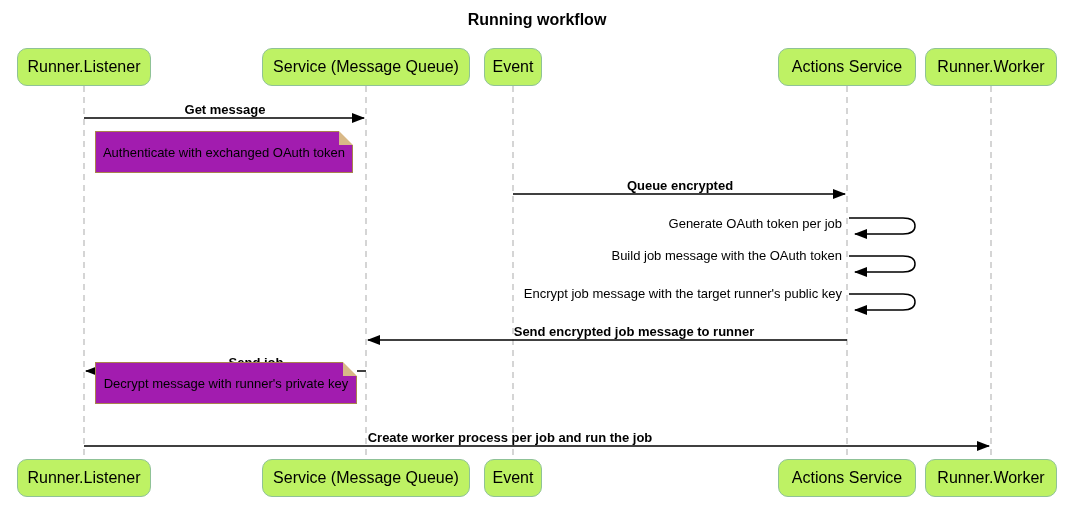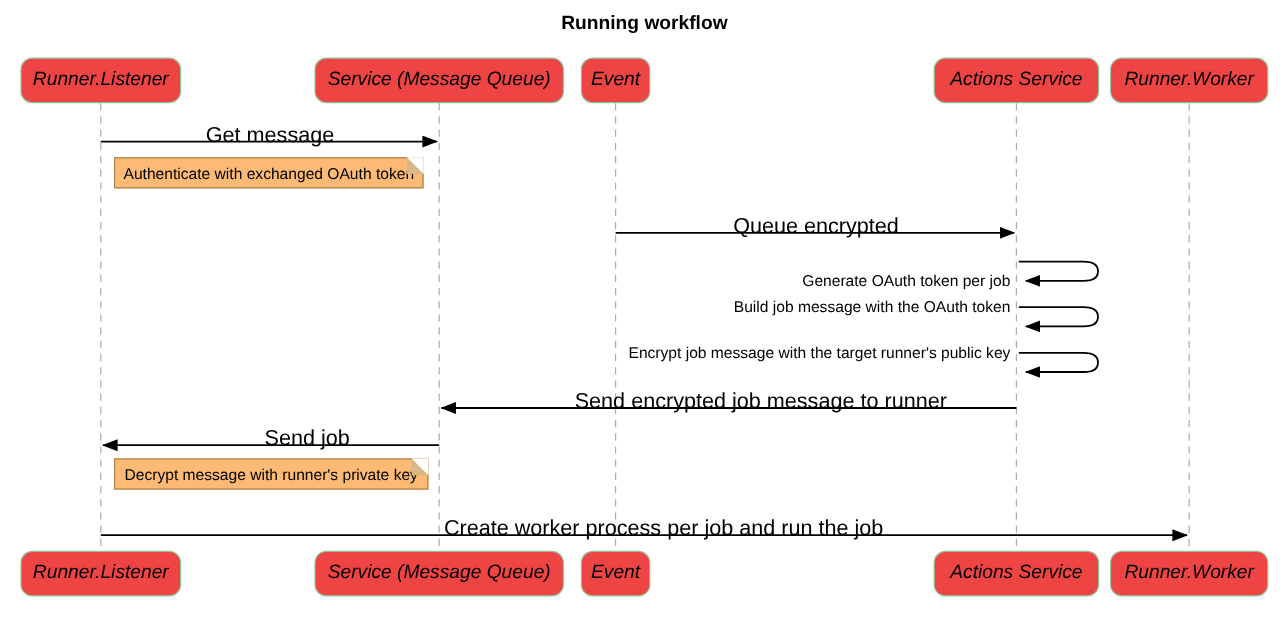--- a/index.html
+++ b/index.html
@@ -19,49 +19,49 @@
     top: 11px;
     left: 537px;
     transform: translateX(-50%);
     font-size: 16px;
     font-weight: bold;
     white-space: nowrap;
   }
   .actor {
     position: absolute;
     height: 38px;
-    background: #ef4444;
+    background: #bef264;
     border: 1px solid #8FC297;
     border-radius: 10px;
     box-sizing: border-box;
     display: flex;
     align-items: center;
     justify-content: center;
     font-size: 16px;
     white-space: nowrap;
     transform: translateX(-50%);
-    font-style: italic;
   }
   .msg {
     position: absolute;
-    font-size: 18px;
+    font-size: 13px;
     white-space: nowrap;
     transform: translateX(-50%);
+    font-weight: bold;
   }
   .self-msg {
     position: absolute;
     font-size: 13px;
     white-space: nowrap;
     right: 230px;
     text-align: right;
   }
   .note {
     position: absolute;
-    height: 26px;
-    background: #fdba74;
+    height: 42px;
+    background: #a21caf;
     border: 1px solid #A8834C;
     box-sizing: border-box;
     display: flex;
     align-items: center;
     justify-content: center;
     font-size: 13px;
     white-space: nowrap;
   }
   .note-fold {
     position: absolute;
@@ -134,30 +134,30 @@
   <div class="actor" style="left:847px; top:459px; width:138px;">
       <span>Actions Service</span>
     </div>
   <div class="actor" style="left:991px; top:459px; width:132px;">
       <span>Runner.Worker</span>
     </div>
 
   <div class="msg" style="left:225px; top:102px;">Get message</div>
   <div class="msg" style="left:680px; top:178px;">Queue encrypted</div>
 
-  <div class="self-msg" style="top:226px;">Generate OAuth token per job</div>
+  <div class="self-msg" style="top:216px;">Generate OAuth token per job</div>
   <div class="self-msg" style="top:286px;">Encrypt job message with the target runner's public key</div>
   <div class="self-msg" style="top:248px;">Build job message with the OAuth token</div>
 
   <div class="msg" style="left:634px; top:324px;">Send encrypted job message to runner</div>
   <div class="msg" style="left:225px; top:355px;margin-left:31px;">Send job</div>
-  <div class="msg" style="left:553px; top:430px;">Create worker process per job and run the job</div>
+  <div class="msg" style="left:510px; top:430px;">Create worker process per job and run the job</div>
 
   <div class="note" style="left:95px; top:131px; width:258px;">
     <span>Authenticate with exchanged OAuth token</span>
     <span class="note-fold"></span>
   </div>
-  <div class="note" style="left:95px; top:382px; width:262px;">
+  <div class="note" style="left:95px; top:362px; width:262px;">
     <span>Decrypt message with runner's private key</span>
     <span class="note-fold"></span>
   </div>
 
 </div>
 
 </body></html>

